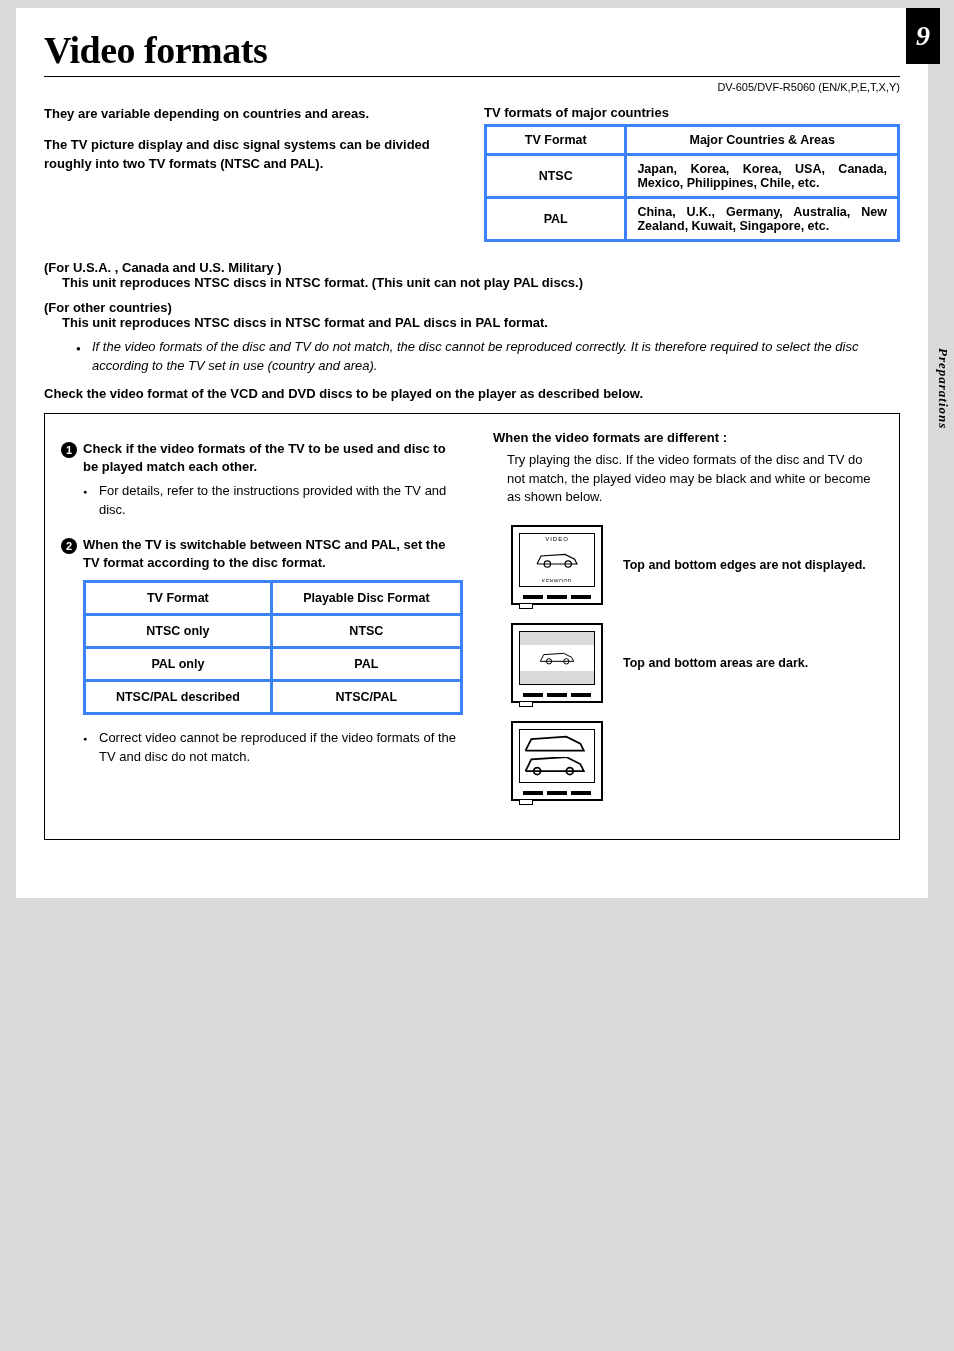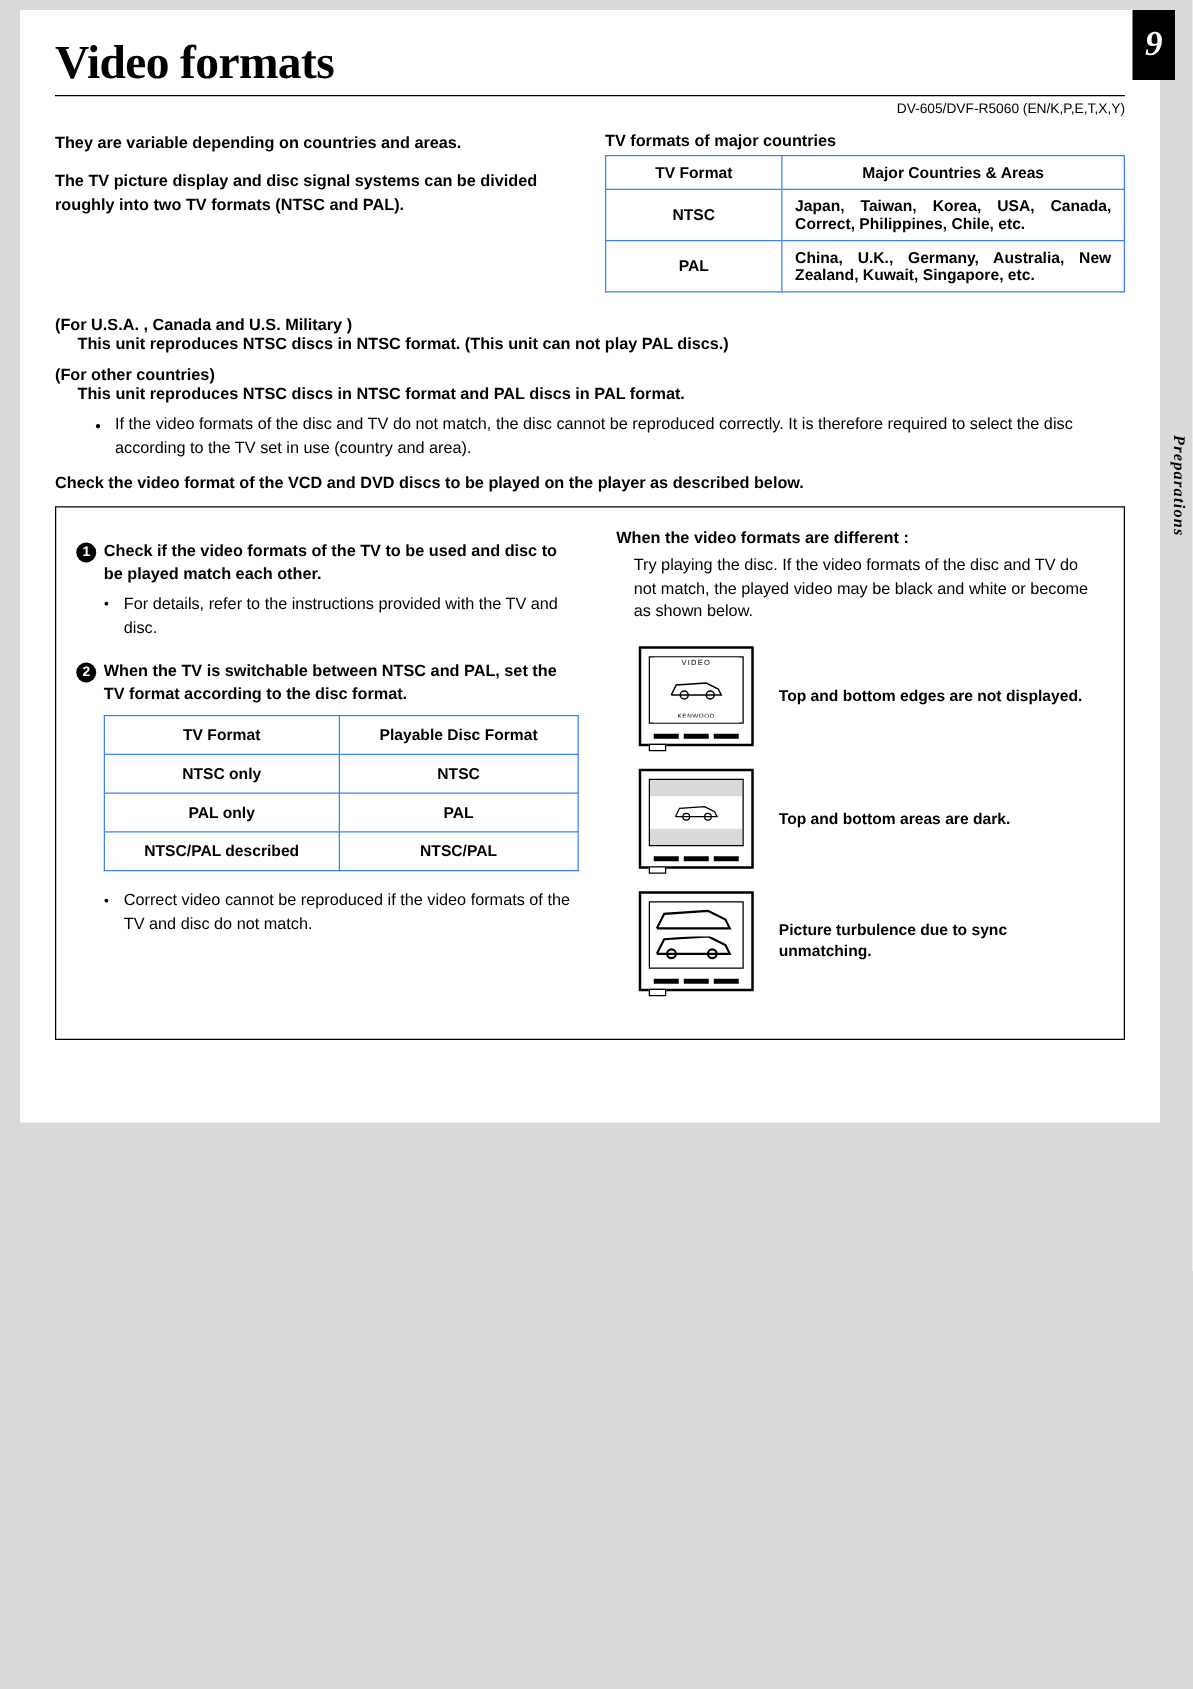--- a/index.html
+++ b/index.html
@@ -65,21 +65,21 @@
   .col { flex: 1; }
   .bold { font-weight: bold; }
   p { margin: 0 0 12px 0; line-height: 1.45; }
 
   table.bordered {
     border-collapse: collapse;
     width: 100%;
     font-size: 12.5px;
   }
   table.bordered th, table.bordered td {
-    border: 1px solid #3b82f6;
+    border: 3px solid #3b82f6;
     padding: 6px 10px;
     text-align: left;
     vertical-align: middle;
   }
   table.bordered th { font-weight: bold; text-align: center; }
   table.bordered .center { text-align: center; font-weight: bold; }
   table.bordered .justify { text-align: justify; }
 
   .caption { font-weight: bold; font-size: 13px; margin-bottom: 4px; }
 
@@ -179,42 +179,42 @@
     <div class="col">
       <div class="caption">TV formats of major countries</div>
       <table class="bordered">
         <tbody>
             <tr>
           <th style="width:34%;">TV Format</th>
           <th>Major Countries &amp; Areas</th>
         </tr>
         <tr>
           <td class="center">NTSC</td>
-          <td class="bold justify">Japan, Taiwan, Korea, USA, Canada, Correct, Philippines, Chile, etc.</td>
+          <td class="bold justify">Japan, Korea, Korea, USA, Canada, Mexico, Philippines, Chile, etc.</td>
         </tr>
         <tr>
           <td class="center">PAL</td>
           <td class="bold justify">China, U.K., Germany, Australia, New Zealand, Kuwait, Singapore, etc.</td>
         </tr>
       </tbody>
         </table>
     </div>
   </div>
 
   <div class="section-block">
     <div class="bold">(For  U.S.A. , Canada and U.S. Military )</div>
     <div class="bold indent">This unit reproduces NTSC discs in NTSC format. (This unit can not play PAL discs.)</div>
   </div>
 
   <div style="margin-top:10px;">
     <div class="bold">(For other countries)</div>
     <div class="bold indent">This unit reproduces NTSC discs in NTSC format and PAL discs in PAL format.</div>
   </div>
 
-  <ul class="bullets" style="margin-left:32px; margin-top:8px;">
+  <ul class="bullets" style="margin-left:32px; margin-top:8px;font-style:italic;">
     <li>If the video formats of the disc and TV do not match, the disc cannot be reproduced correctly. It is therefore required to select the disc according to the TV set in use (country and area).</li>
   </ul>
 
   <div class="bold">Check the video format of the VCD and DVD discs to be played on the player as described below.</div>
 
   <div class="main-box">
     <div class="two-col">
 
       <div class="col">
         <div class="step-row">
@@ -306,20 +306,19 @@
                     <path d="M3 12 L8 2 L38 0 L50 6 L53 12 L3 12 M10 12 a3 3 0 1 0 6 0 a3 3 0 1 0 -6 0 M38 12 a3 3 0 1 0 6 0 a3 3 0 1 0 -6 0" fill="none" stroke="#000" stroke-width="1.5"></path>
                   </svg></div>
             </div>
             <div class="tv-foot">
                 <div class="bar"></div>
                 <div class="bar"></div>
                 <div class="bar"></div>
               </div>
             <div class="tv-stand"></div>
           </div>
-          <div class="mismatch-text">Picture turbulence due to sync unmatching.</div>
         </div>
 
       </div>
     </div>
   </div>
 
 </div>
 
 </body></html>

